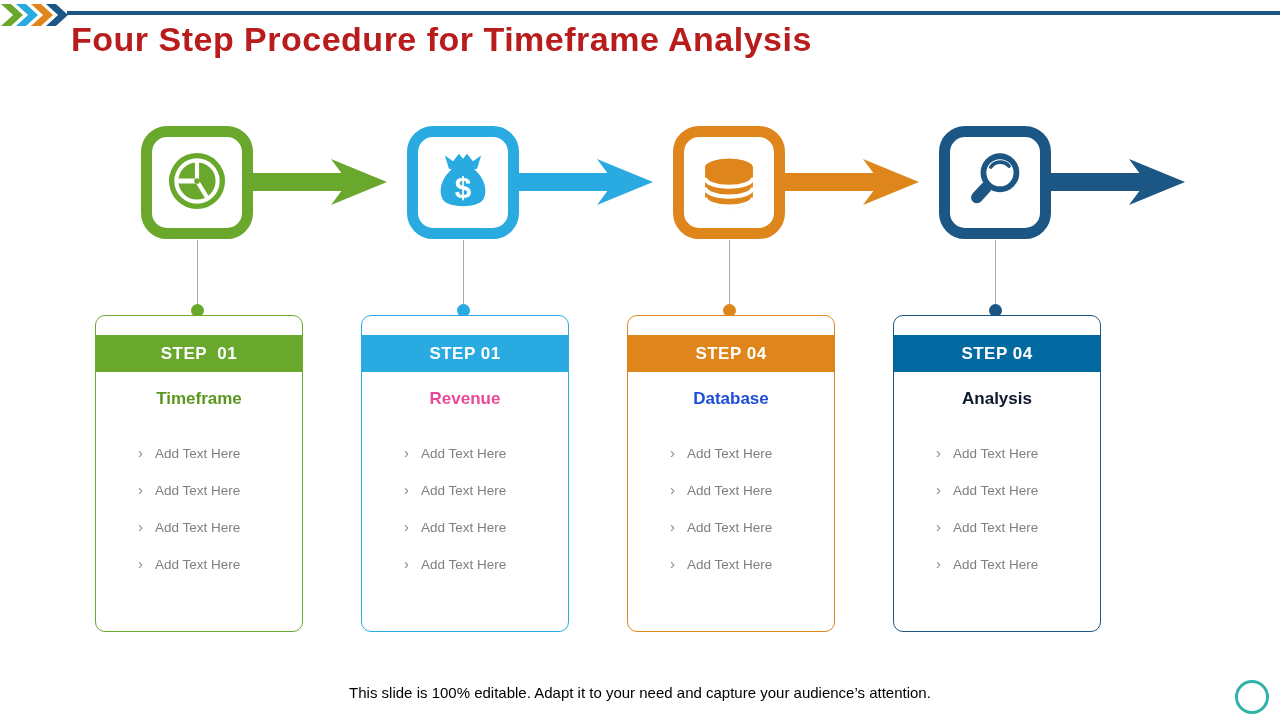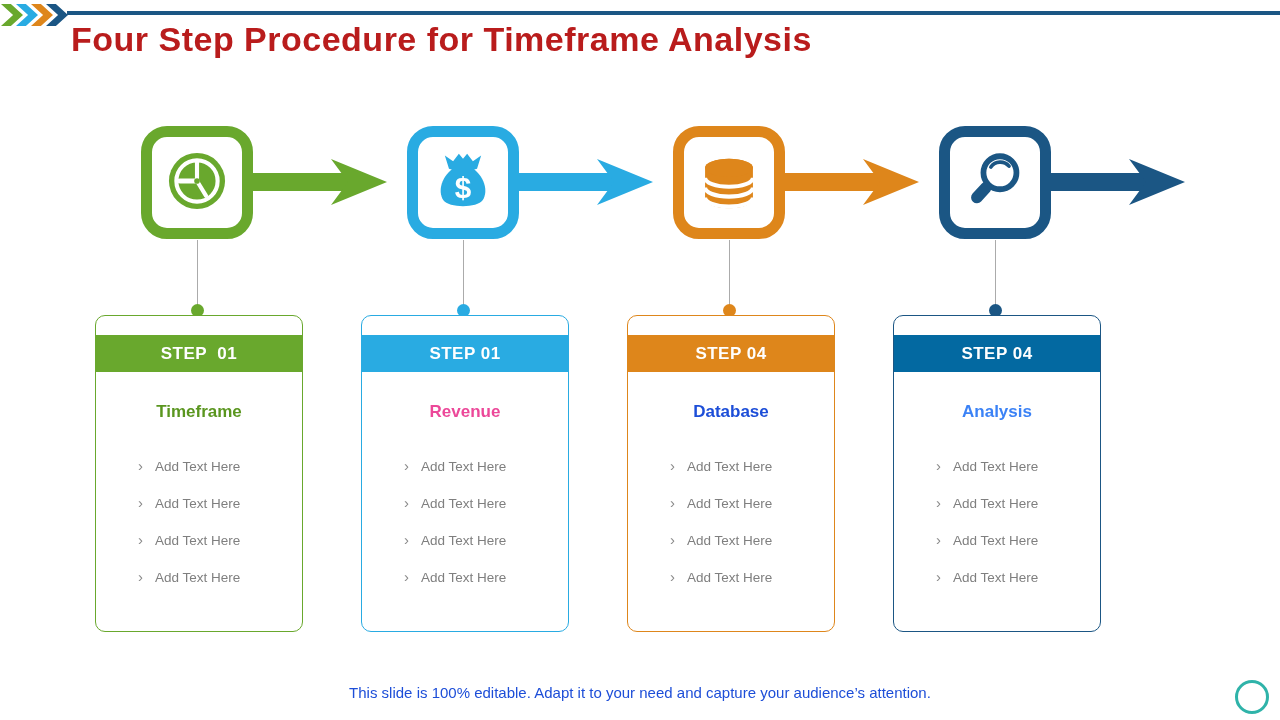--- a/index.html
+++ b/index.html
@@ -46,31 +46,31 @@
   .s1 .card{ left:95px;  border:1px solid #69A82D; }
   .s2 .card{ left:361px; border:1px solid #29ABE2; }
   .s3 .card{ left:627px; border:1px solid #DE861B; }
   .s4 .card{ left:893px; border:1px solid #1B5684; }
 
   .band { margin-top:19px; height:37px; display:flex; align-items:center; justify-content:center;
     color:#ffffff; font-size:17px; font-weight:bold; letter-spacing:0.5px; white-space:pre; }
   .s1 .band{ background:#69A82D; } .s2 .band{ background:#29ABE2; }
   .s3 .band{ background:#DE861B; } .s4 .band{ background:#0369a1; }
 
-  .card-title { text-align:center; margin-top:30px; font-size:17px; font-weight:bold; }
+  .card-title { text-align:center; margin-top:17px; font-size:17px; font-weight:bold; }
   .s1 .card-title{ color:#5A961F; } .s2 .card-title{ color:#ec4899; }
-  .s3 .card-title{ color:#1d4ed8; } .s4 .card-title{ color:#3b82f6; }
+  .s3 .card-title{ color:#1d4ed8; } .s4 .card-title{ color:#0f172a; }
 
   .bullets { margin-top:36px; padding-left:42px; }
   .bullet { display:flex; align-items:baseline; margin-bottom:21px;
     color:#7F7F7F; font-size:13.5px; }
   .bullet .marker { margin-right:12px; font-size:15px; line-height:1; color:#8a8a8a; }
 
   .footer-note { position:absolute; left:0; right:0; top:684px; text-align:center;
-    font-size:15px; color:#1d4ed8; }
+    font-size:15px; color:#000000; }
 
   .logo-circle { position:absolute; left:1235px; top:680px; width:34px; height:34px;
     border:3px solid #2FB3A9; border-radius:50%; background:#fff; }
 </style>
 </head>
 <body>
 
 <span class="chev c1"></span>
 <span class="chev c2"></span>
 <span class="chev c3"></span>

